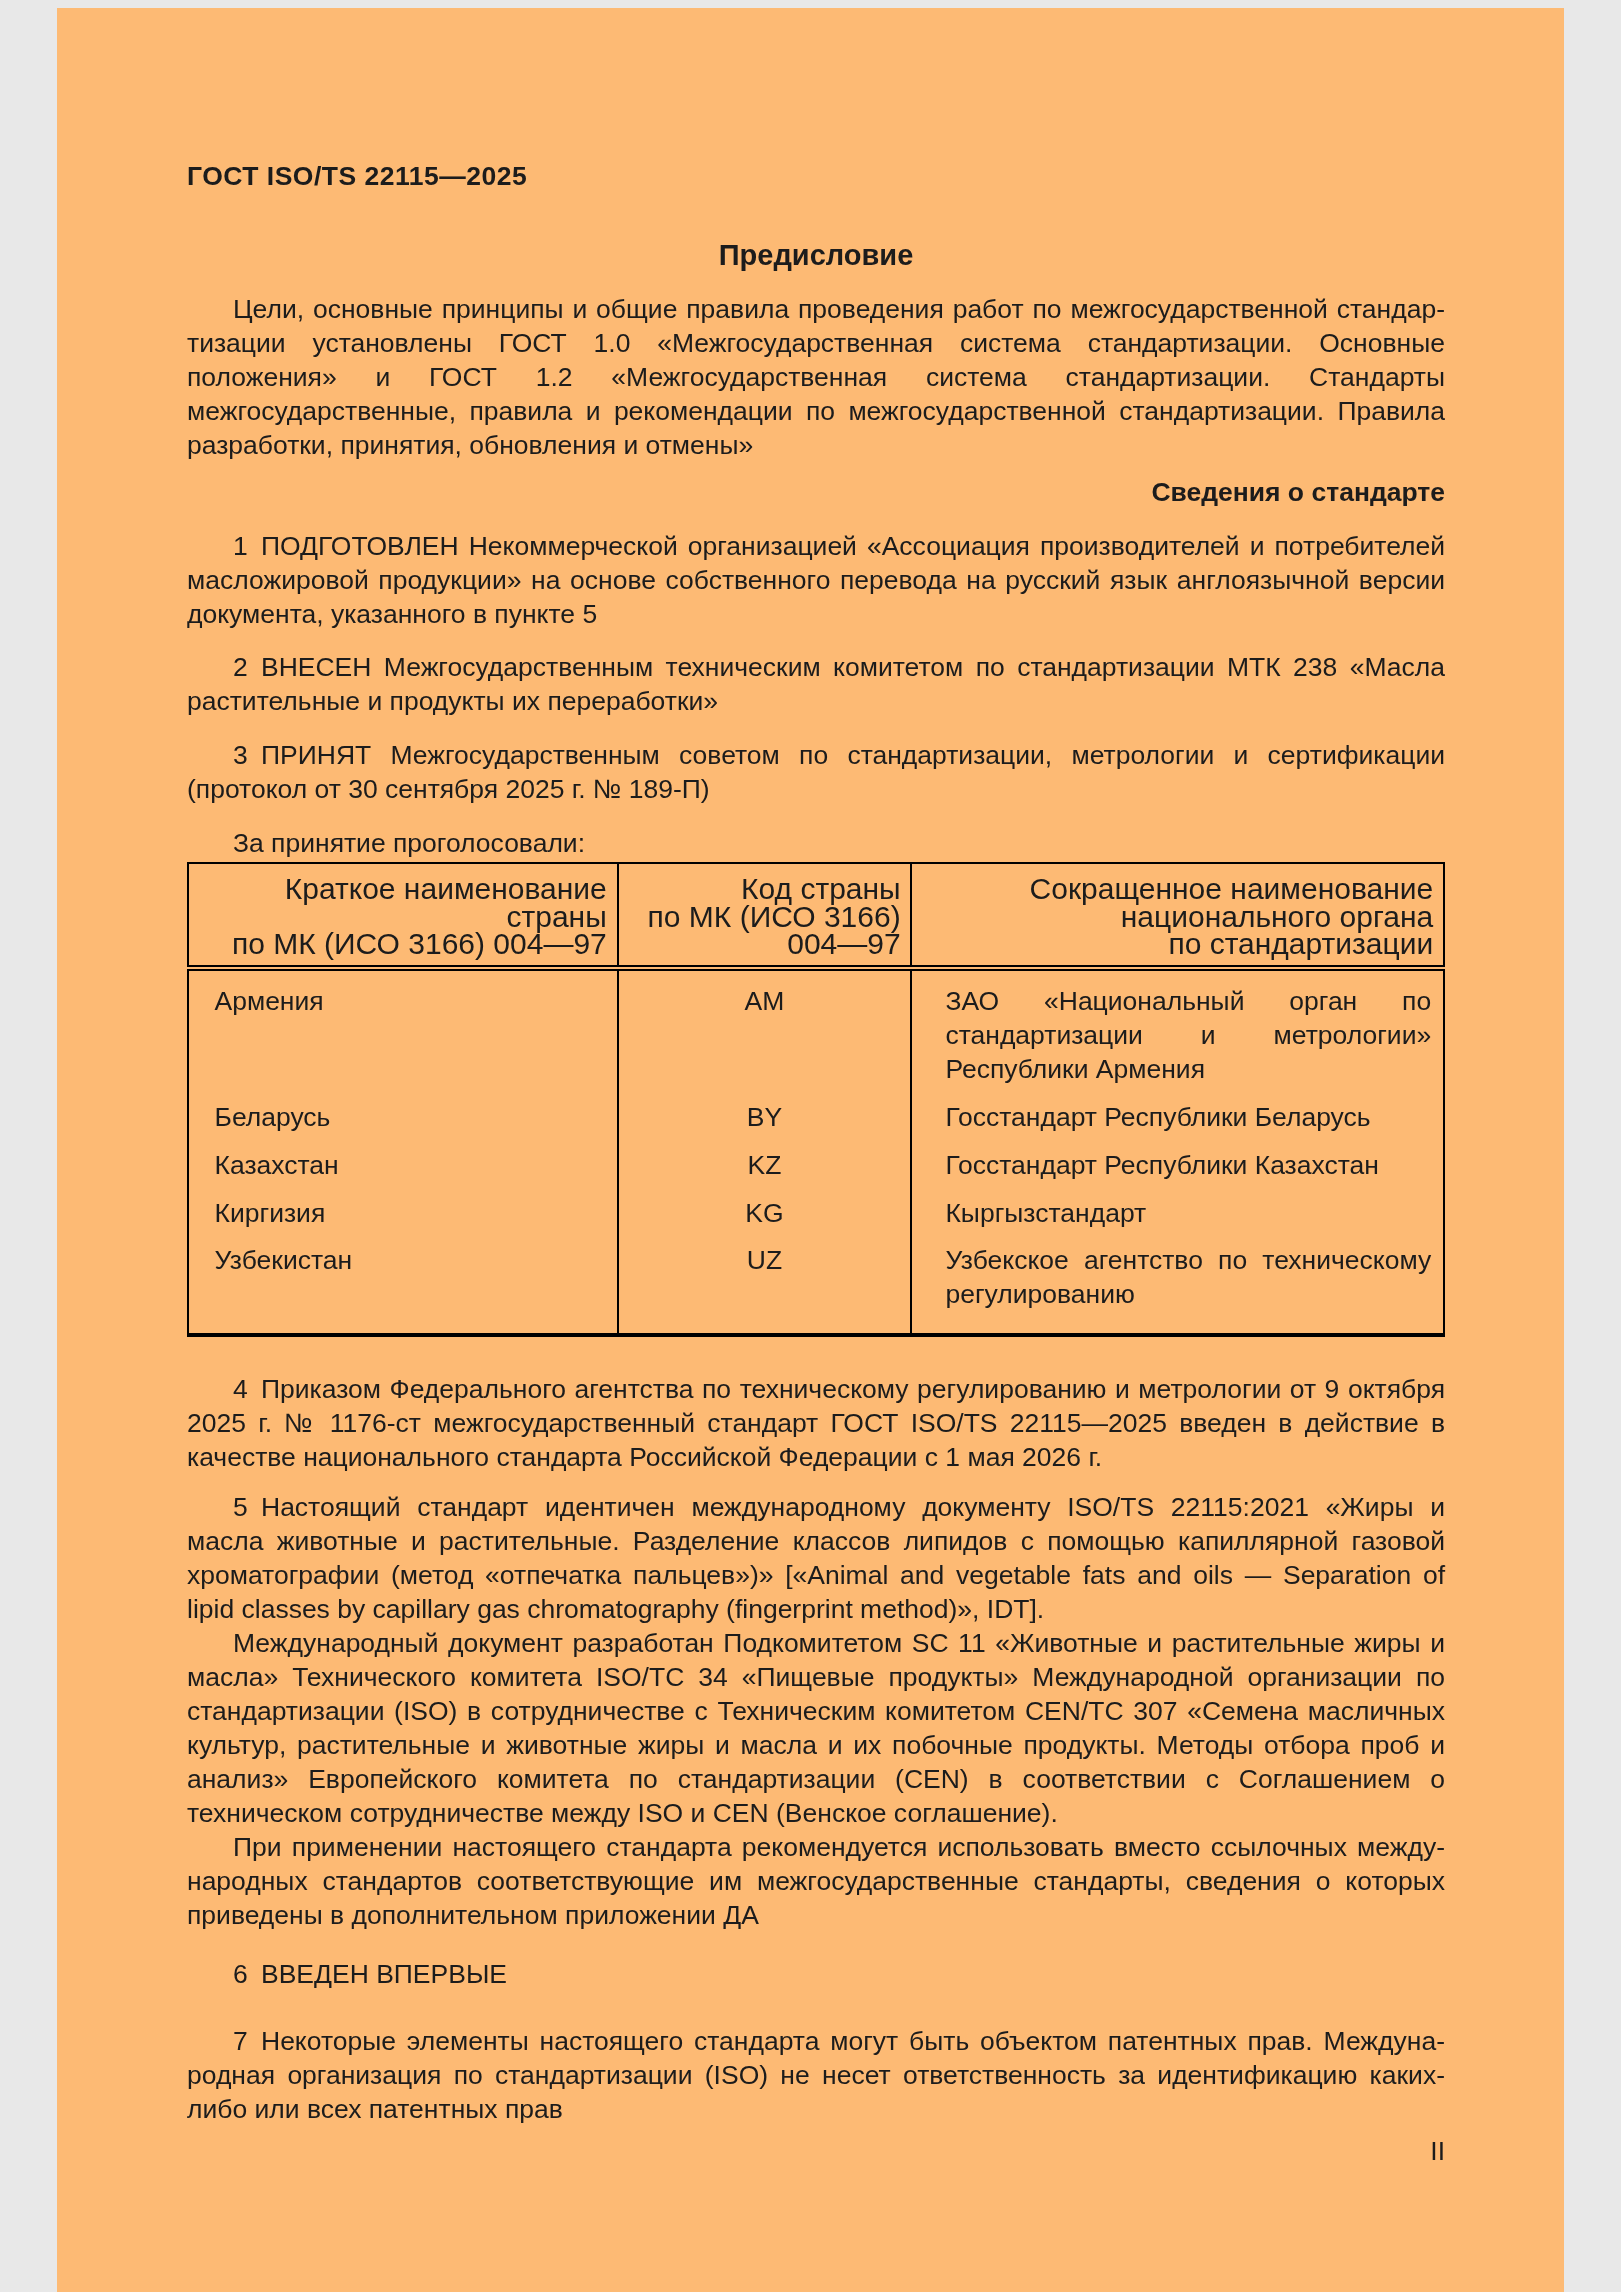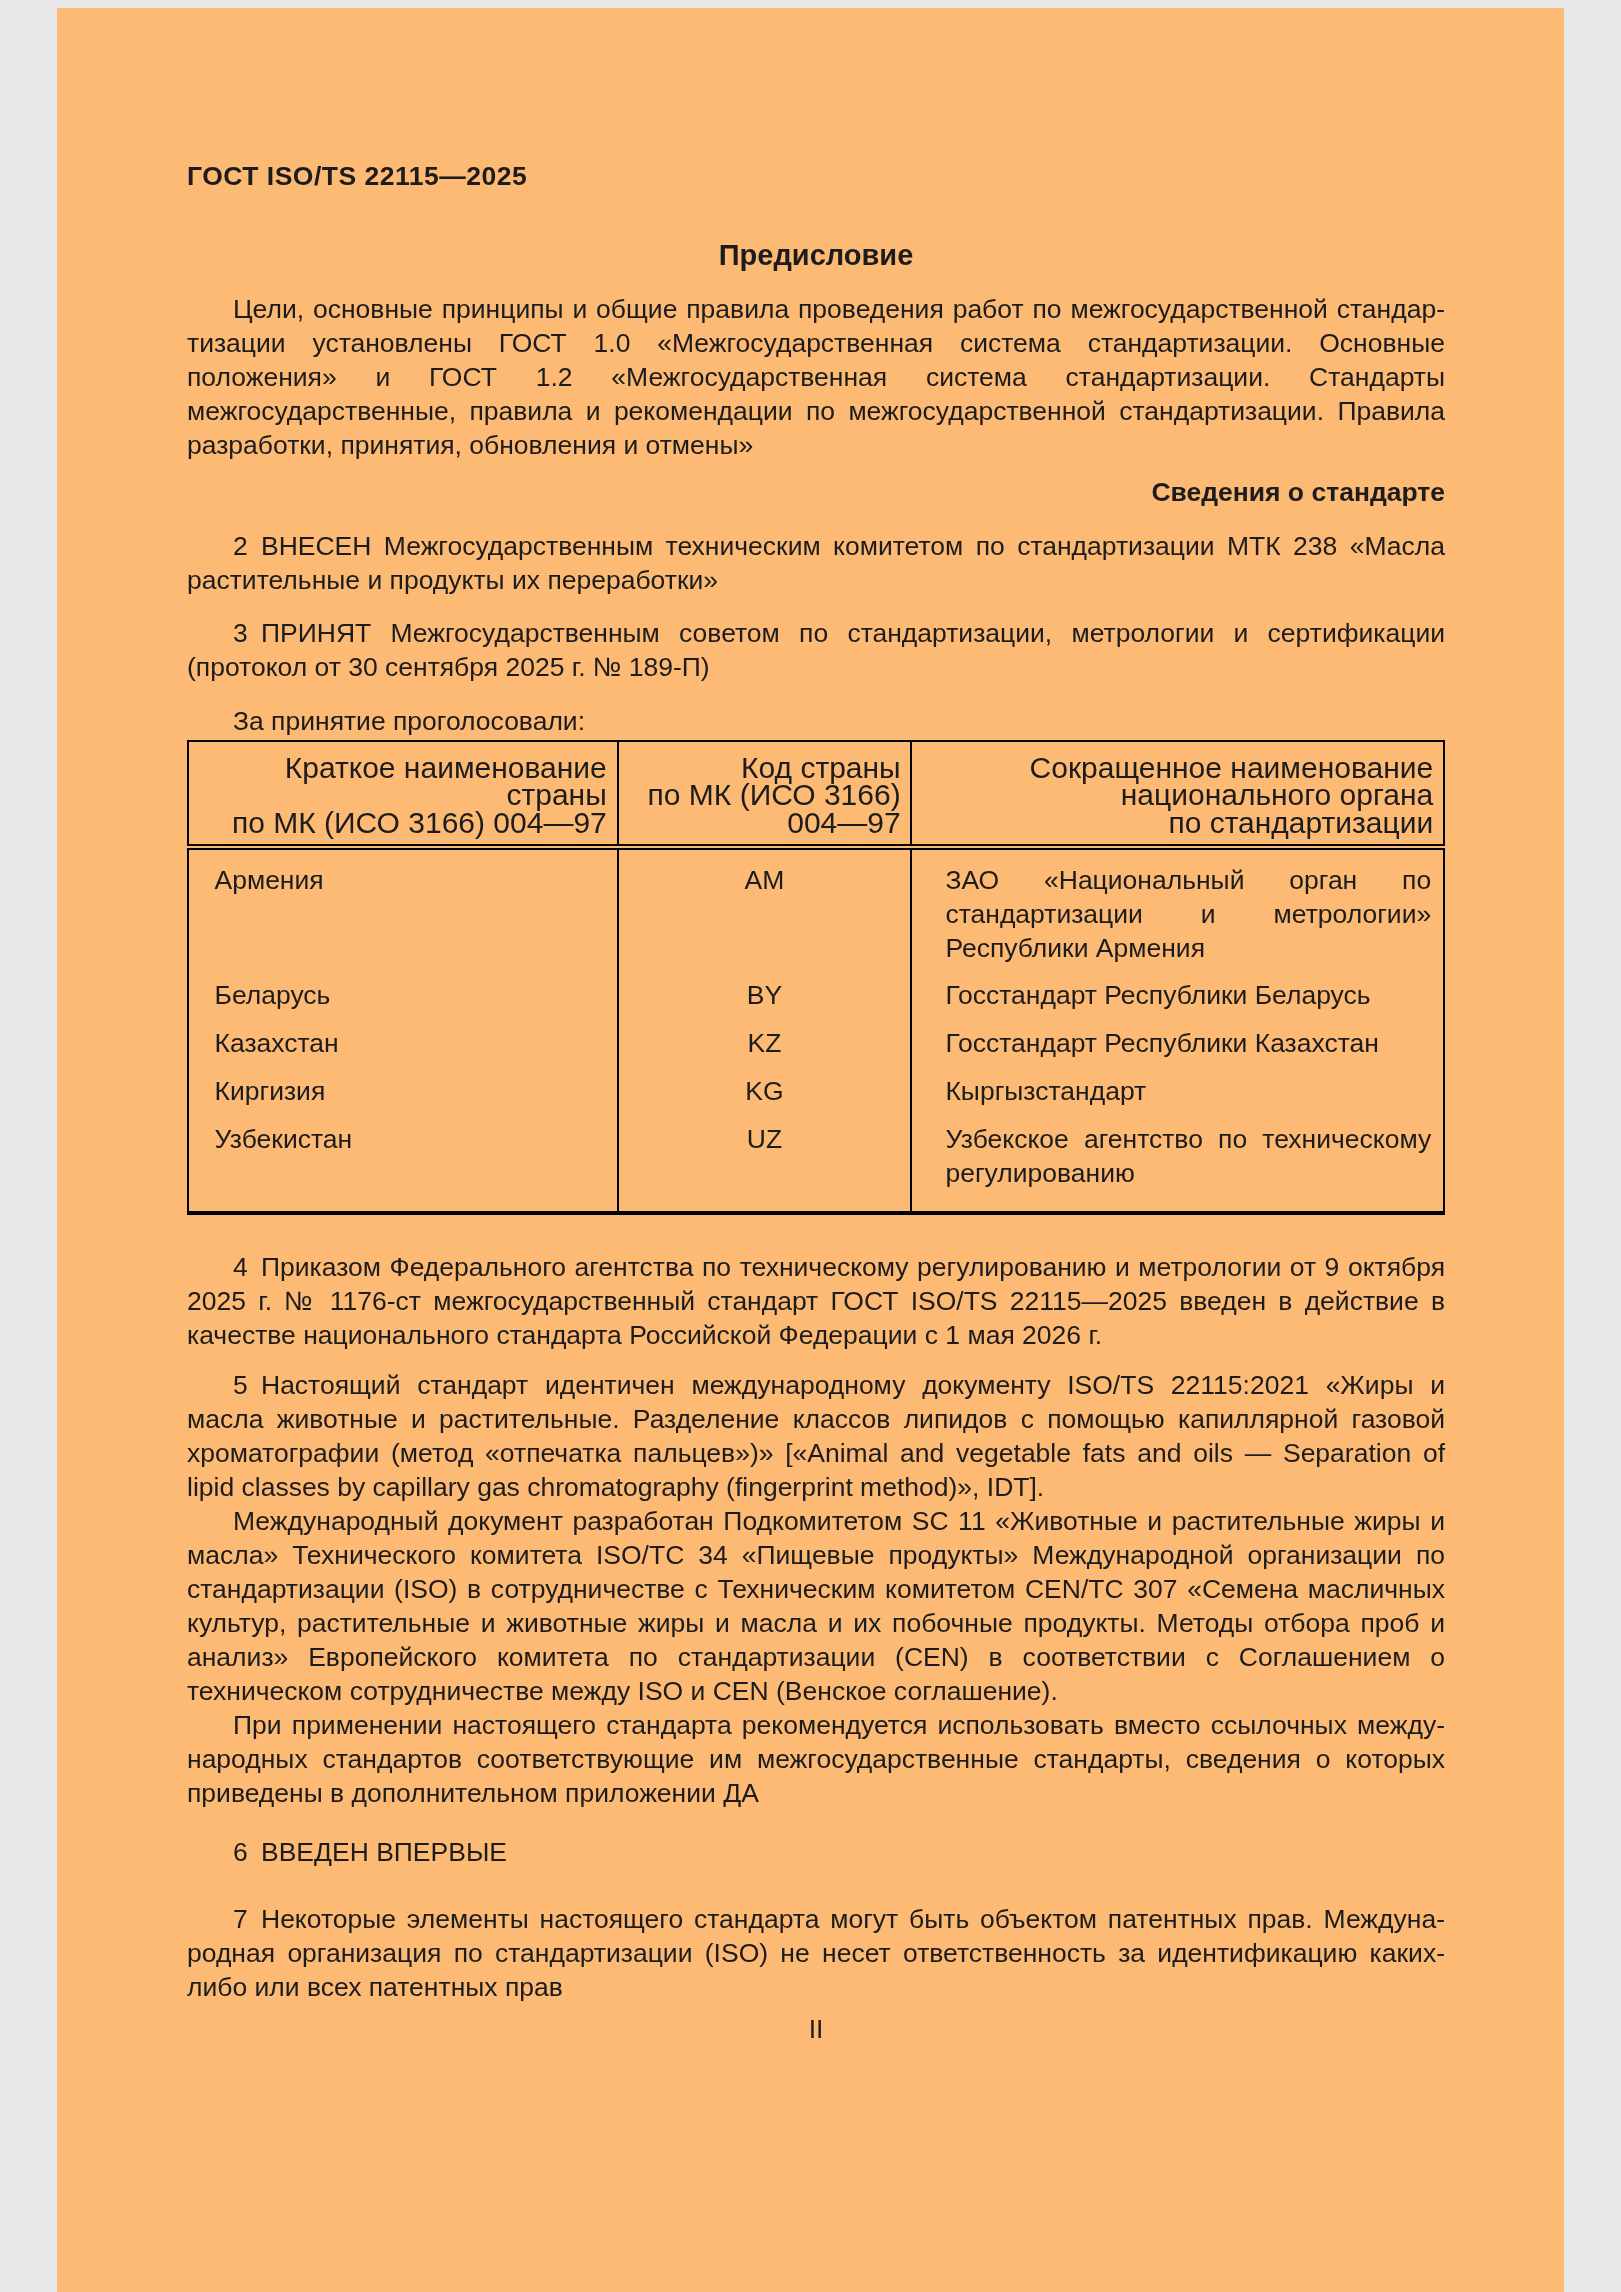--- a/index.html
+++ b/index.html
@@ -84,37 +84,38 @@
     padding: 6.9px 13.7px 6.9px 25.5px;
   }
   .vote-table td.code { text-align: center; padding-left: 9.8px; padding-right: 9.8px; }
   .vote-table td.org  { text-align: justify; padding-left: 33px; padding-right: 11.8px; hyphens: manual; }
   .vote-table tbody tr:first-child td { padding-top: 12.7px; }
   .vote-table tbody tr:last-child td  { padding-bottom: 21.6px; }
 
   .page-number {
     margin-top: 9.8px;
     font-size: 26.5px;
-    text-align: center;
+    text-align: right;
     text-indent: 0;
   }
 </style>
 </head>
 <body>
 
 <div class="page">
 
   <div class="doc-header">ГОСТ ISO/TS 22115—2025</div>
 
   <div class="doc-title">Предисловие</div>
 
   <p class="intro">Цели, основные принципы и общие правила проведения работ по межгосударственной стандар­тизации установлены ГОСТ 1.0 «Межгосударственная система стандартизации. Основные положения» и ГОСТ 1.2 «Межгосударственная система стандартизации. Стандарты межгосударственные, правила и рекомендации по межгосударственной стандартизации. Правила разработки, принятия, обновления и отмены»</p>
 
   <p class="info-heading">Сведения о стандарте</p>
 
+  <p class="clause">1 ПОДГОТОВЛЕН Некоммерческой организацией «Ассоциация производителей и потребителей масложировой продукции» на основе собственного перевода на русский язык англоязычной версии документа, указанного в пункте 5</p>
 
   <p class="clause">2 ВНЕСЕН Межгосударственным техническим комитетом по стандартизации МТК 238 «Масла растительные и продукты их переработки»</p>
 
   <p class="clause">3 ПРИНЯТ Межгосударственным советом по стандартизации, метрологии и сертификации (протокол от 30 сентября 2025 г. № 189-П)</p>
 
   <p class="vote-label">За принятие проголосовали:</p>
 
   <table class="vote-table">
     <colgroup>
         <col class="c1">

